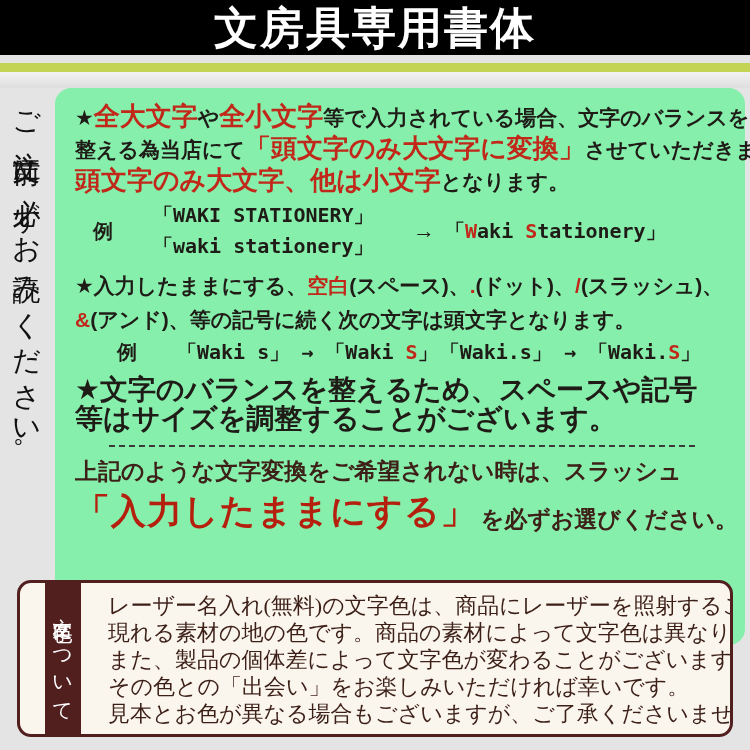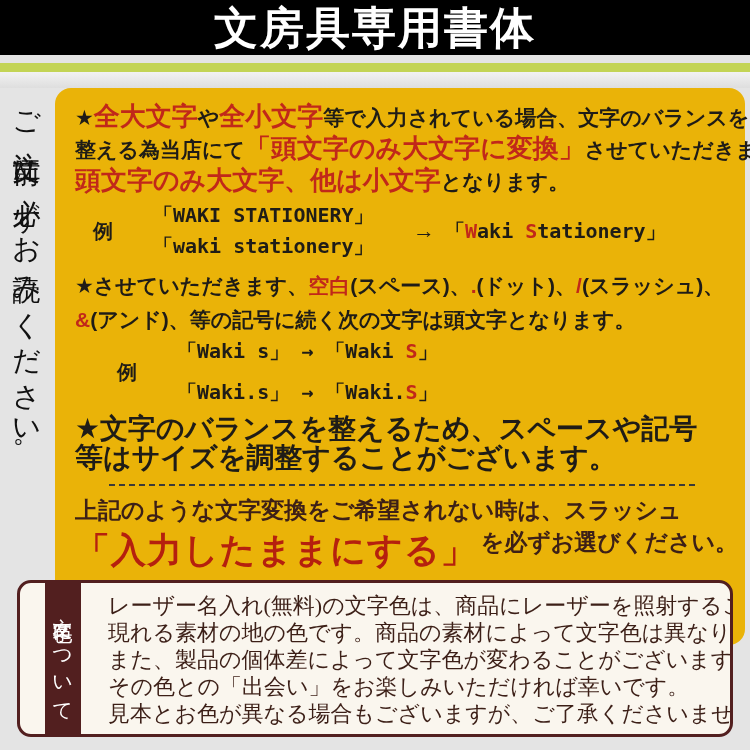--- a/index.html
+++ b/index.html
@@ -28,51 +28,51 @@
   
   .side-note{
     position:absolute;left:4px;top:93px;height:485px;width:44px;
     writing-mode:vertical-rl;text-orientation:upright;
     font-family:"Liberation Serif","DejaVu Serif",serif;
     font-size:28px;color:#111;letter-spacing:4px;line-height:44px;
   }
   
   .panel{
     position:absolute;left:55px;top:88px;width:690px;height:557px;
-    background:#eab308;border-radius:16px;
+    background:#86efac;border-radius:16px;
     box-sizing:border-box;padding:13px 20px 0 20px;
     color:#1f1c17;
   }
   .p-line{font-size:21px;font-weight:bold;line-height:30px;white-space:nowrap;}
   .red{color:#c1281a;}
   .red-big{color:#c1281a;font-size:26px;font-weight:bold;}
   
   .ex1{display:flex;align-items:center;margin:6px 0 2px 18px;height:56px;}
   .ex-label{font-size:20px;font-weight:bold;margin-right:40px;align-self:center;}
   .mono{font-family:"DejaVu Sans Mono","Liberation Mono",monospace;font-weight:bold;font-size:20px;}
   .ex1-inputs{display:flex;flex-direction:column;gap:4px;width:250px;}
   .ex1-result{display:flex;align-items:center;margin-left:10px;}
   .arrow{font-size:22px;font-weight:bold;margin-right:10px;}
   
   .p2{margin-top:10px;}
   .p2 .p-line{line-height:34px;}
   
   .ex2{display:flex;margin:2px 0 0 42px;}
-  .ex2-rows{display:flex;flex-direction:column;gap:16px;align-items:center;}
+  .ex2-rows{display:flex;gap:2px;align-items:center;}
   .ex2 .mono{line-height:25px;}
   
   .p3{margin-top:9px;font-size:28px;font-weight:bold;line-height:29px;white-space:normal;}
   
   .divider{
     border-top:2px dashed #3a3a3a;height:0;
     margin:12px 30px 10px 34px;
   }
   
   .final-l1{font-size:23px;font-weight:bold;color:#3d2017;line-height:28px;white-space:nowrap;}
-  .final-l2{margin-top:3px;white-space:nowrap;display:flex;align-items:flex-start;}
+  .final-l2{margin-top:3px;white-space:nowrap;display:flex;align-items:flex-end;}
   .final-em{font-size:35px;font-weight:bold;color:#b5200e;letter-spacing:1px;}
   .final-rest{font-size:23px;font-weight:bold;color:#3d2017;margin-left:4px;}
   
   .color-box{
     position:absolute;left:17px;top:580px;width:716px;height:157px;
     box-sizing:border-box;background:#faf6ee;
     border:3px solid #521f1f;border-radius:14px;overflow:hidden;
   }
   .color-strip{
     position:absolute;left:25px;top:0;bottom:0;width:36px;
@@ -115,21 +115,21 @@
       <div class="mono">「WAKI STATIONERY」</div>
       <div class="mono">「waki stationery」</div>
     </div>
     <div class="ex1-result">
       <span class="arrow">→</span>
       <span class="mono"><span>「</span><span class="red">W</span><span>aki </span><span class="red">S</span><span>tationery」</span></span>
     </div>
   </div>
 
   <div class="p2">
-    <div class="p-line"><span>★させていただきます、</span><span class="red">空白</span><span>(スペース)、</span><span class="red">.</span><span>(ドット)、</span><span class="red">/</span><span>(スラッシュ)、</span></div>
+    <div class="p-line"><span>★入力したままにする、</span><span class="red">空白</span><span>(スペース)、</span><span class="red">.</span><span>(ドット)、</span><span class="red">/</span><span>(スラッシュ)、</span></div>
     <div class="p-line"><span class="red">&amp;</span><span>(アンド)、等の記号に続く次の文字は頭文字となります。</span></div>
   </div>
 
   <div class="ex2">
     <div class="ex-label">例</div>
     <div class="ex2-rows">
       <div class="mono"><span>「Waki s」 → 「Waki </span><span class="red">S</span><span>」</span></div>
       <div class="mono"><span>「Waki.s」 → 「Waki.</span><span class="red">S</span><span>」</span></div>
     </div>
   </div>

